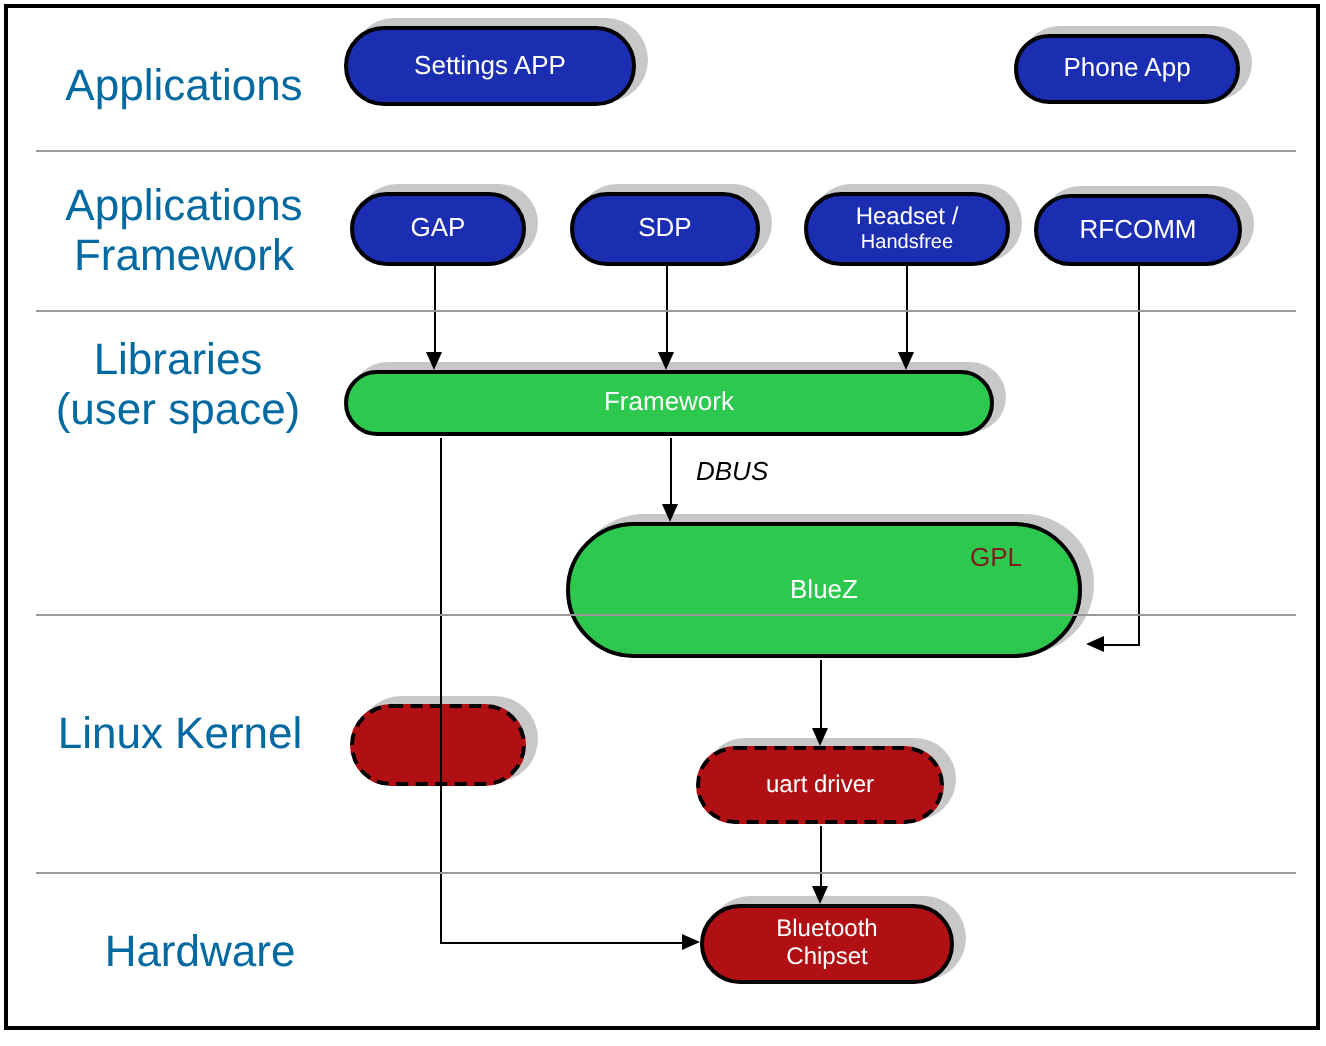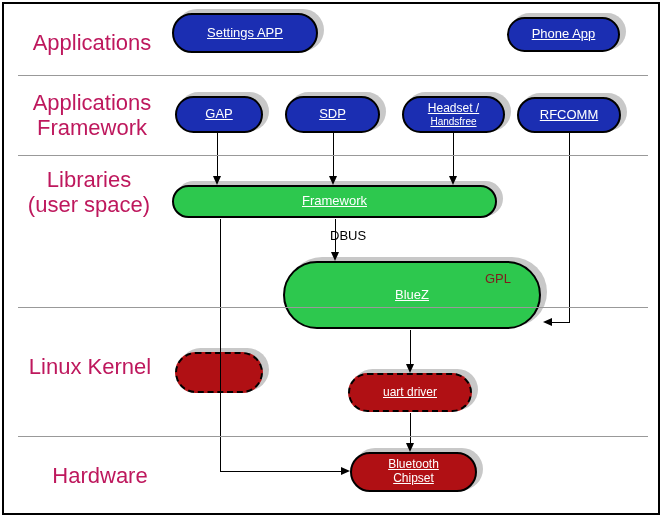--- a/index.html
+++ b/index.html
@@ -8,28 +8,28 @@
     font-family:"Liberation Sans",sans-serif;
   }
   .frame{
     position:absolute;left:2px;top:2px;width:654px;height:509px;
     border:2px solid #000;z-index:0;
   }
   .divider{
     position:absolute;left:18px;width:630px;height:1px;background:#999;z-index:6;
   }
   .layer-label{
-    position:absolute;color:#be185d;font-size:22px;line-height:25px;
+    position:absolute;color:#0369a1;font-size:22px;line-height:25px;
     text-align:center;z-index:1;white-space:nowrap;
   }
   .pill{
     position:absolute;box-sizing:border-box;border:2px solid #000;
     border-radius:999px;display:flex;flex-direction:column;
     align-items:center;justify-content:center;color:#fff;font-size:13px;
-    z-index:2;box-shadow:5px -3px 0 1px #c8c8c8;text-align:center;line-height:1.15;text-decoration:underline;
+    z-index:2;box-shadow:5px -3px 0 1px #c8c8c8;text-align:center;line-height:1.15;
   }
   .pill.blue{background:#1b2eb2;}
   .pill.green{background:#2dc84e;}
   .pill.red{background:#b01014;}
   .pill.dashed{border-style:dashed;}
   .v-line{position:absolute;width:1px;background:#000;z-index:5;}
   .h-line{position:absolute;height:1px;background:#000;z-index:5;}
   .arrow-down{
     position:absolute;width:0;height:0;z-index:5;
     border-left:4.5px solid transparent;border-right:4.5px solid transparent;
@@ -133,21 +133,21 @@
 
   <div class="v-line" style="left:453px;top:133px;height:44px;"></div>
   <div class="arrow-down" style="left:449px;top:176px;"></div>
 
   <div class="v-line" style="left:569px;top:133px;height:190px;"></div>
   <div class="h-line" style="left:551px;top:322px;width:19px;"></div>
   <div class="arrow-left" style="left:543px;top:318px;"></div>
 
   <div class="v-line" style="left:335px;top:219px;height:34px;"></div>
   <div class="arrow-down" style="left:331px;top:252px;"></div>
-  <div class="edge-label" style="left:330px;top:228px;">DBUS</div>
+  <div class="edge-label" style="left:348px;top:228px;font-style:italic;">DBUS</div>
 
   <div class="v-line" style="left:220px;top:219px;height:253px;"></div>
   <div class="h-line" style="left:220px;top:471px;width:121px;"></div>
   <div class="arrow-right" style="left:341px;top:467px;"></div>
 
   <div class="v-line" style="left:410px;top:330px;height:35px;"></div>
   <div class="arrow-down" style="left:406px;top:364px;"></div>
 
   <div class="v-line" style="left:410px;top:413px;height:31px;"></div>
   <div class="arrow-down" style="left:406px;top:443px;"></div>

